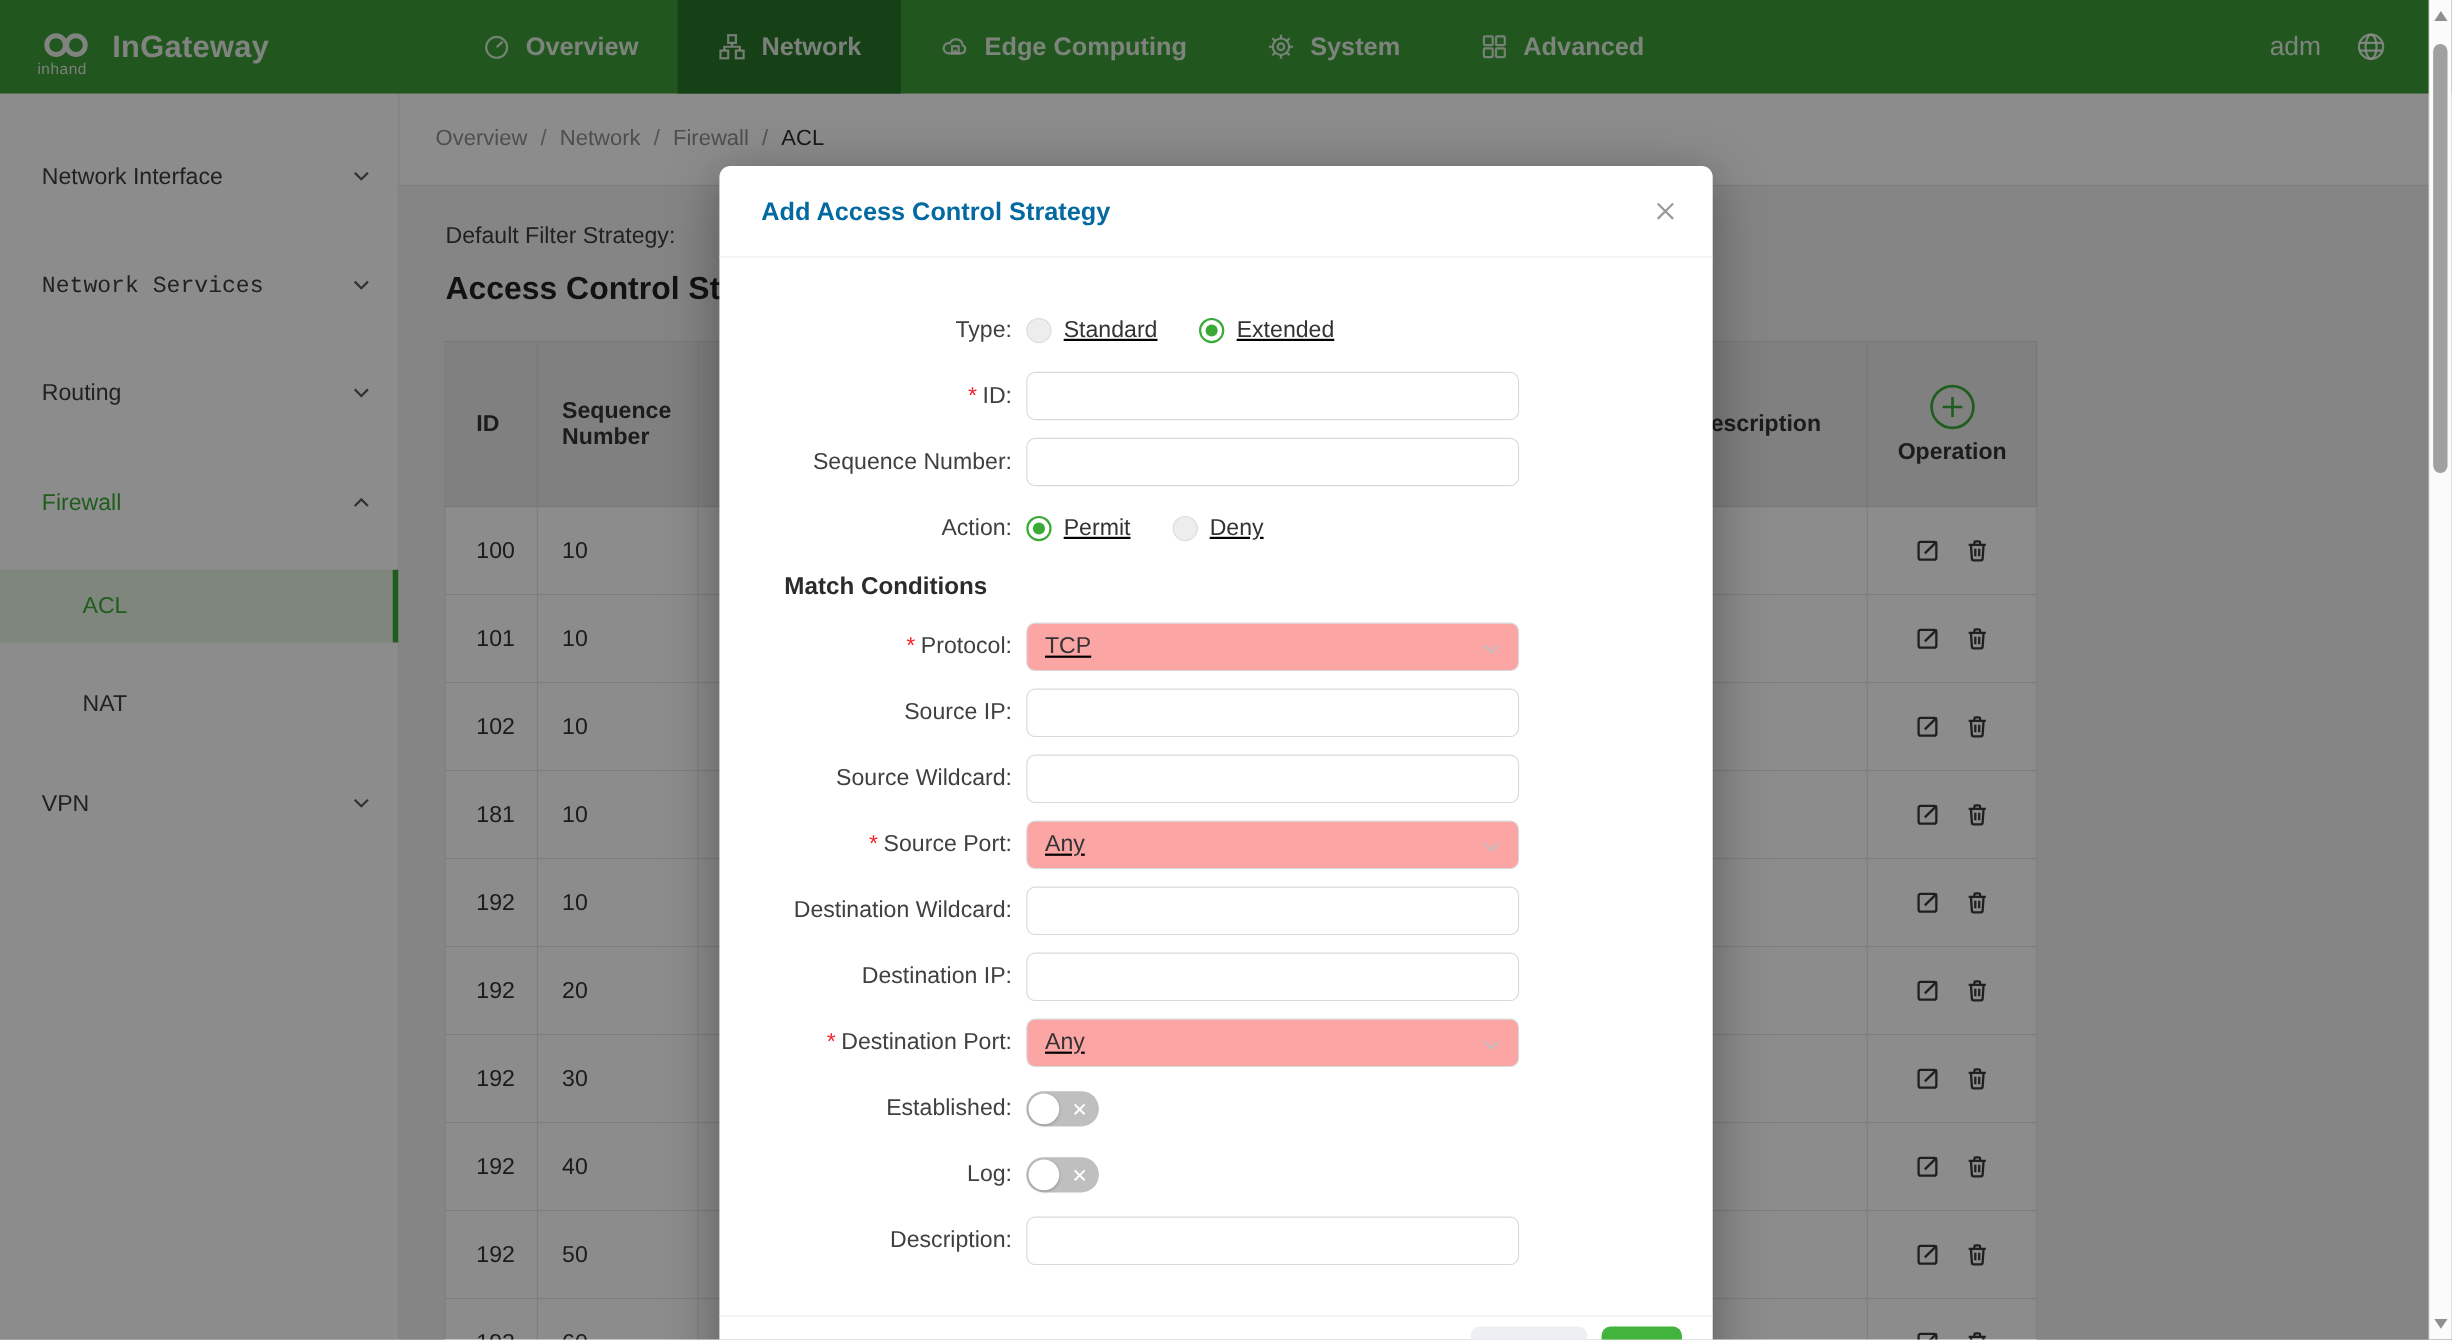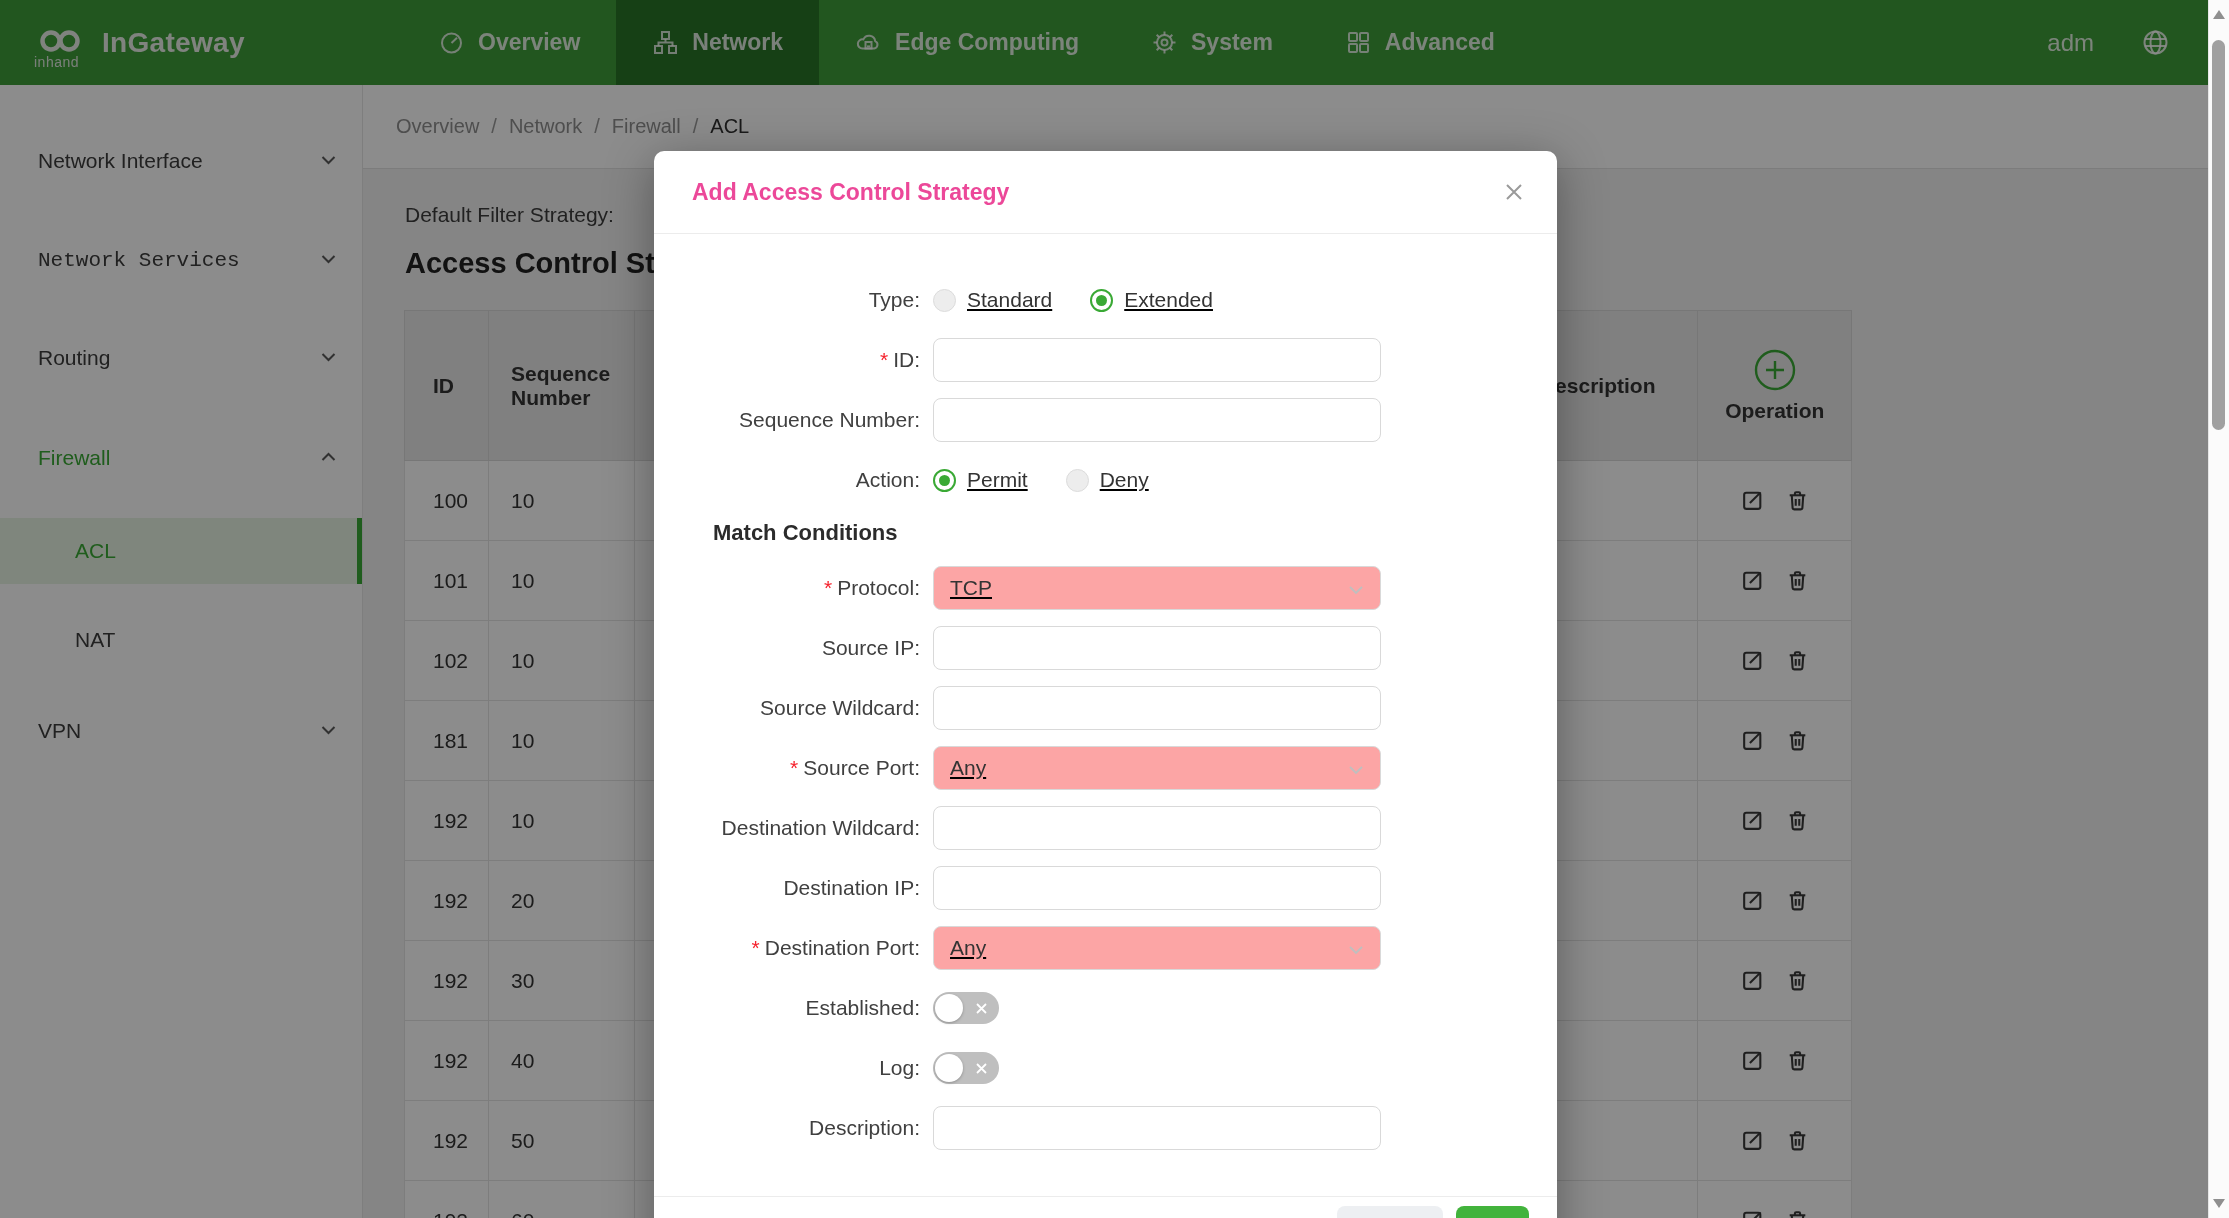--- a/index.html
+++ b/index.html
@@ -11,21 +11,21 @@
   .navbar{position:absolute;top:0;left:0;right:0;height:85px;background:#3e9d39;display:flex;align-items:center;z-index:5;}
   .logo{display:flex;align-items:center;padding-left:36px;width:300px;position:relative;}
   .logo-icon{position:relative;color:#e9efe8;}
   .logo-sub{position:absolute;left:-2px;top:26px;font-size:14px;color:#dfe7de;letter-spacing:.5px;}
   .logo-text{margin-left:14px;font-size:28px;font-weight:700;color:#e9efe8;letter-spacing:.3px;}
   .tabs{display:flex;height:100%;margin-left:66px;}
   .tab{display:flex;align-items:center;gap:13px;padding:0 36px;color:rgba(255,255,255,.85);
        font-size:23px;font-weight:600;cursor:pointer;}
   .tab.active{background:#287627;}
   .tab .ticon{color:rgba(255,255,255,.8);}
-  .nav-right{position:absolute;right:58px;top:0;height:85px;display:flex;align-items:center;gap:46px;}
+  .nav-right{position:absolute;right:58px;top:0;height:85px;display:flex;align-items:center;gap:30px;}
   .nav-user{font-size:24px;color:rgba(255,255,255,.85);}
 
   
   .sidebar{position:absolute;top:85px;left:0;width:362px;bottom:0;background:#fff;border-right:1px solid #e6e6e6;z-index:4;}
   .side-item{position:absolute;left:0;right:0;height:48px;display:flex;align-items:center;
              font-size:21px;color:#3c3c3c;padding-left:38px;cursor:pointer;box-sizing:border-box;}
   .side-item.green{color:#3aa935;}
   .side-sub{padding-left:75px;}
   .side-sub.active{background:#e7f5e3;color:#3aa935;}
   .side-sub.active::after{content:"";position:absolute;right:0;top:0;bottom:0;width:5px;background:#3aa935;}
@@ -51,21 +51,21 @@
   .td-seq{text-align:left;padding-left:22px;}
   .th-op-inner{display:flex;flex-direction:column;align-items:center;gap:7px;}
   .op-cell{display:flex;align-items:center;justify-content:center;gap:20px;color:#3a3a3a;}
   .op-cell .oi{cursor:pointer;}
 
   
   .overlay{position:absolute;inset:0;background:rgba(0,0,0,0.45);z-index:40;}
   .modal{position:absolute;left:654px;top:151px;width:903px;height:1130px;background:#fff;border-radius:10px;
          box-shadow:0 10px 48px rgba(0,0,0,.35);z-index:60;box-sizing:border-box;}
   .m-header{height:82px;border-bottom:1px solid #ececec;display:flex;align-items:center;padding-left:38px;position:relative;}
-  .m-title{font-size:23px;font-weight:600;color:#ec4899;}
+  .m-title{font-size:23px;font-weight:600;color:#0369a1;}
   .m-close{position:absolute;right:32px;top:30px;color:#9a9a9a;cursor:pointer;}
   .m-body{padding-top:44px;}
   .form-row{display:flex;align-items:center;height:44px;margin-bottom:16px;}
   .f-label{width:266px;display:flex;justify-content:flex-end;align-items:center;font-size:21px;color:#404040;white-space:nowrap;text-align:right;}
   .req{color:#f5222d;margin-right:5px;font-size:21px;}
   .f-ctrl{margin-left:13px;width:448px;display:flex;align-items:flex-start;text-decoration:underline;}
   .radio-opt{display:flex;align-items:center;margin-right:38px;cursor:pointer;}
   .radio{width:23px;height:23px;border-radius:50%;background:#ededed;border:1px solid #dcdcdc;box-sizing:border-box;position:relative;}
   .radio.checked{background:#fff;border:2px solid #3aa935;}
   .radio.checked::after{content:"";position:absolute;inset:4px;border-radius:50%;background:#3aa935;}

